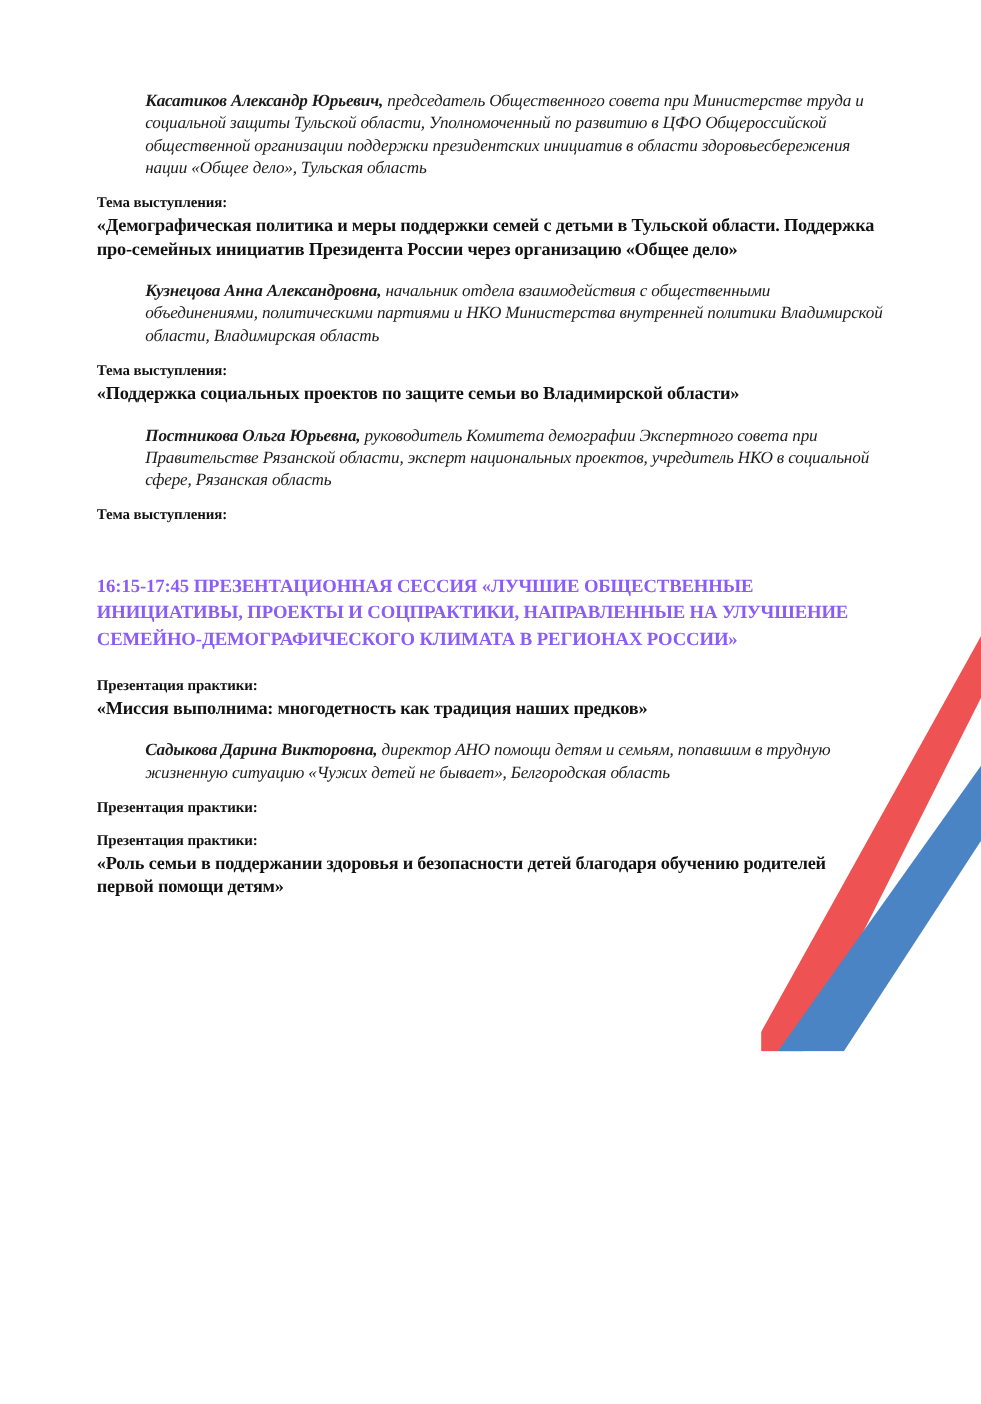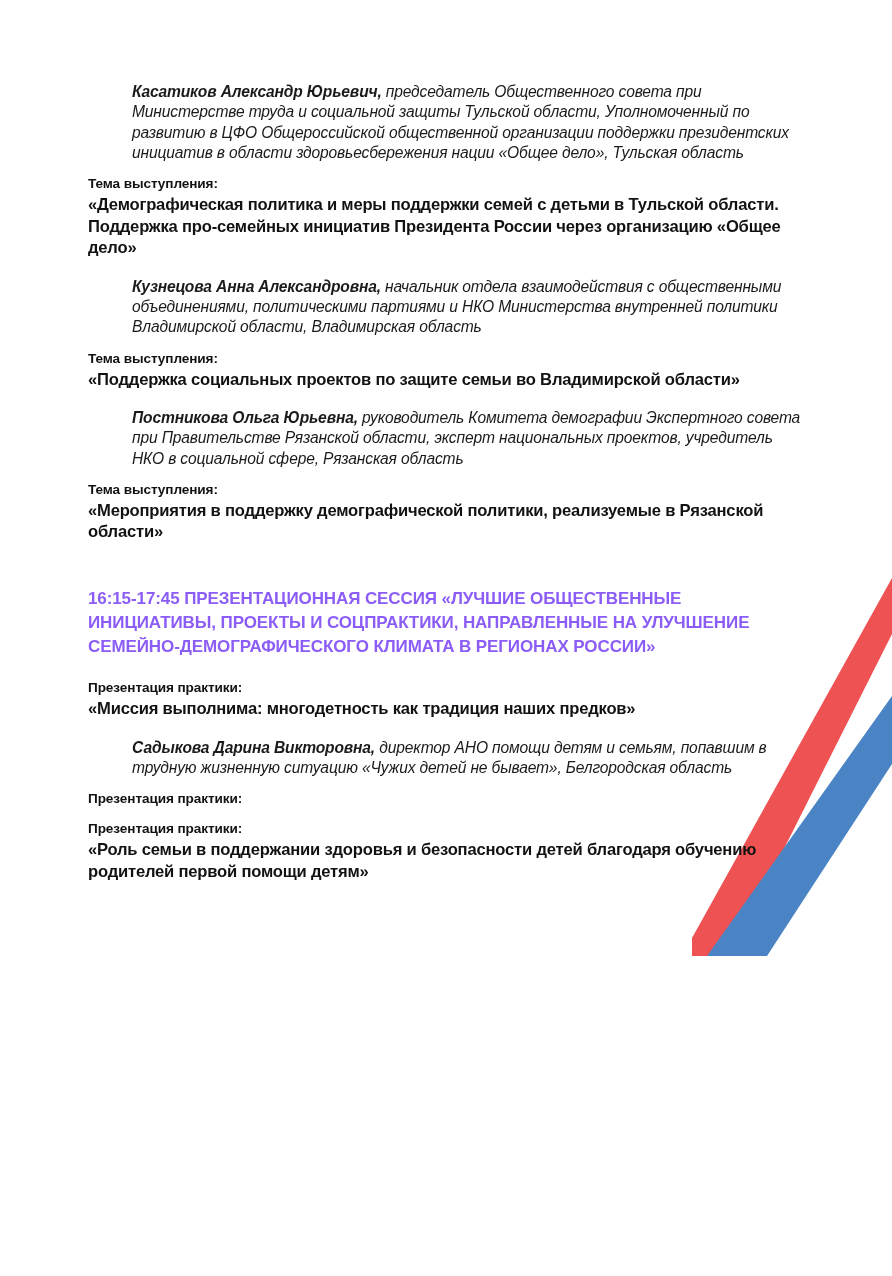--- a/index.html
+++ b/index.html
@@ -16,20 +16,21 @@
     overflow: hidden;
     position: relative;
   }
 
   .page {
     position: relative;
     width: 892px;
     height: 956px;
     box-sizing: border-box;
     overflow: hidden;
+    font-family: Liberation Serif, serif;
   }
 
   
   .corner-decoration {
     position: absolute;
     right: 0;
     bottom: 0;
     width: 200px;
     height: 400px;
     pointer-events: none;
@@ -131,21 +132,20 @@
 
       <div class="entry">
         <p class="speaker"><span class="speaker-name">Кузнецова Анна Александровна,</span><span> начальник отдела взаимодействия с общественными объединениями, политическими партиями и НКО Министерства внутренней политики Владимирской области, Владимирская область</span></p>
         <p class="entry-label">Тема выступления:</p>
         <p class="entry-title">«Поддержка социальных проектов по защите семьи во Владимирской области»</p>
       </div>
 
       <div class="entry">
         <p class="speaker"><span class="speaker-name">Постникова Ольга Юрьевна,</span><span> руководитель Комитета демографии Экспертного совета при Правительстве Рязанской области, эксперт национальных проектов, учредитель НКО в социальной сфере, Рязанская область</span></p>
         <p class="entry-label">Тема выступления:</p>
-        <p class="entry-title">«Мероприятия в поддержку демографической политики, реализуемые в Рязанской области»</p>
       </div>
 
     </div>
 
     <h2 class="session-heading">16:15-17:45 ПРЕЗЕНТАЦИОННАЯ СЕССИЯ «ЛУЧШИЕ ОБЩЕСТВЕННЫЕ ИНИЦИАТИВЫ, ПРОЕКТЫ И СОЦПРАКТИКИ, НАПРАВЛЕННЫЕ НА УЛУЧШЕНИЕ СЕМЕЙНО-ДЕМОГРАФИЧЕСКОГО КЛИМАТА В РЕГИОНАХ РОССИИ»</h2>
 
     <div class="group">
 
       <div class="entry">
         <p class="entry-label">Презентация практики:</p>

